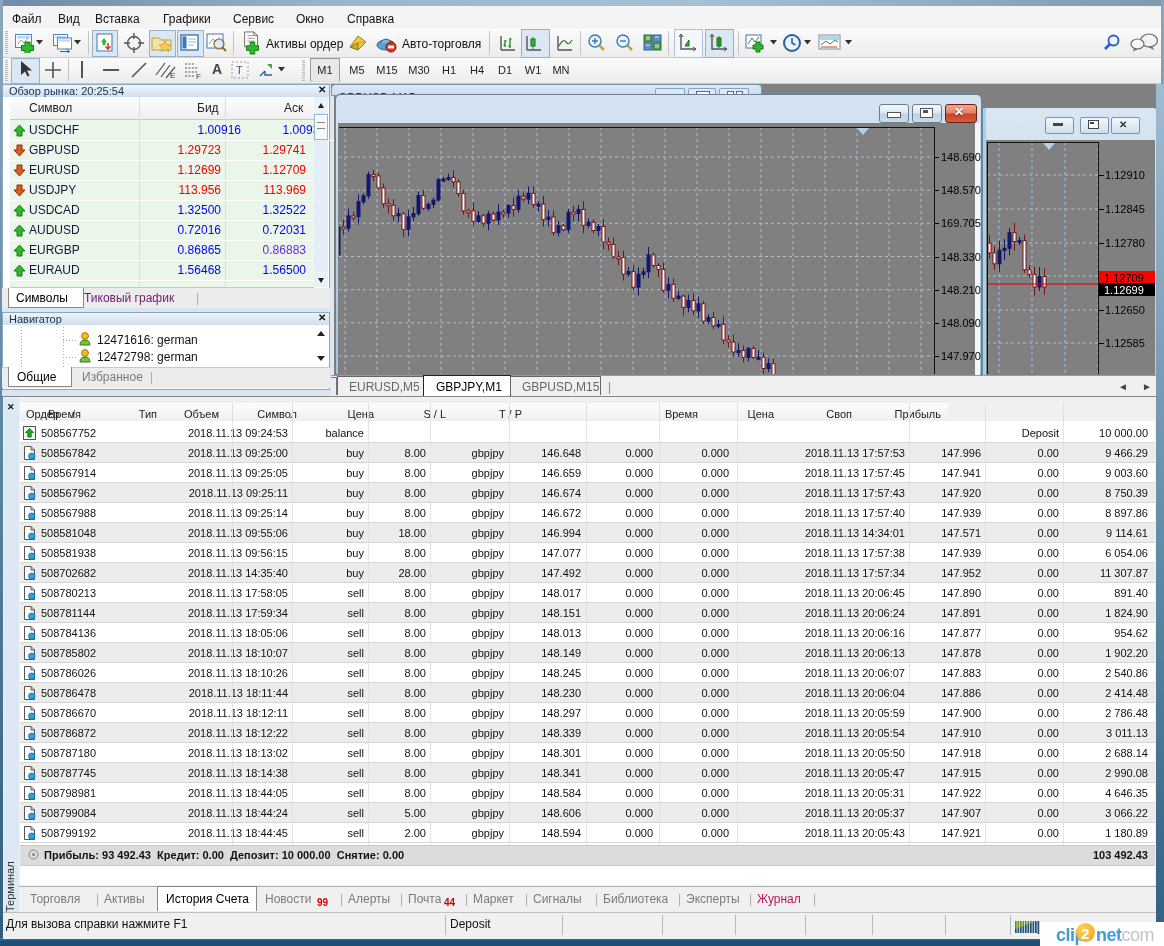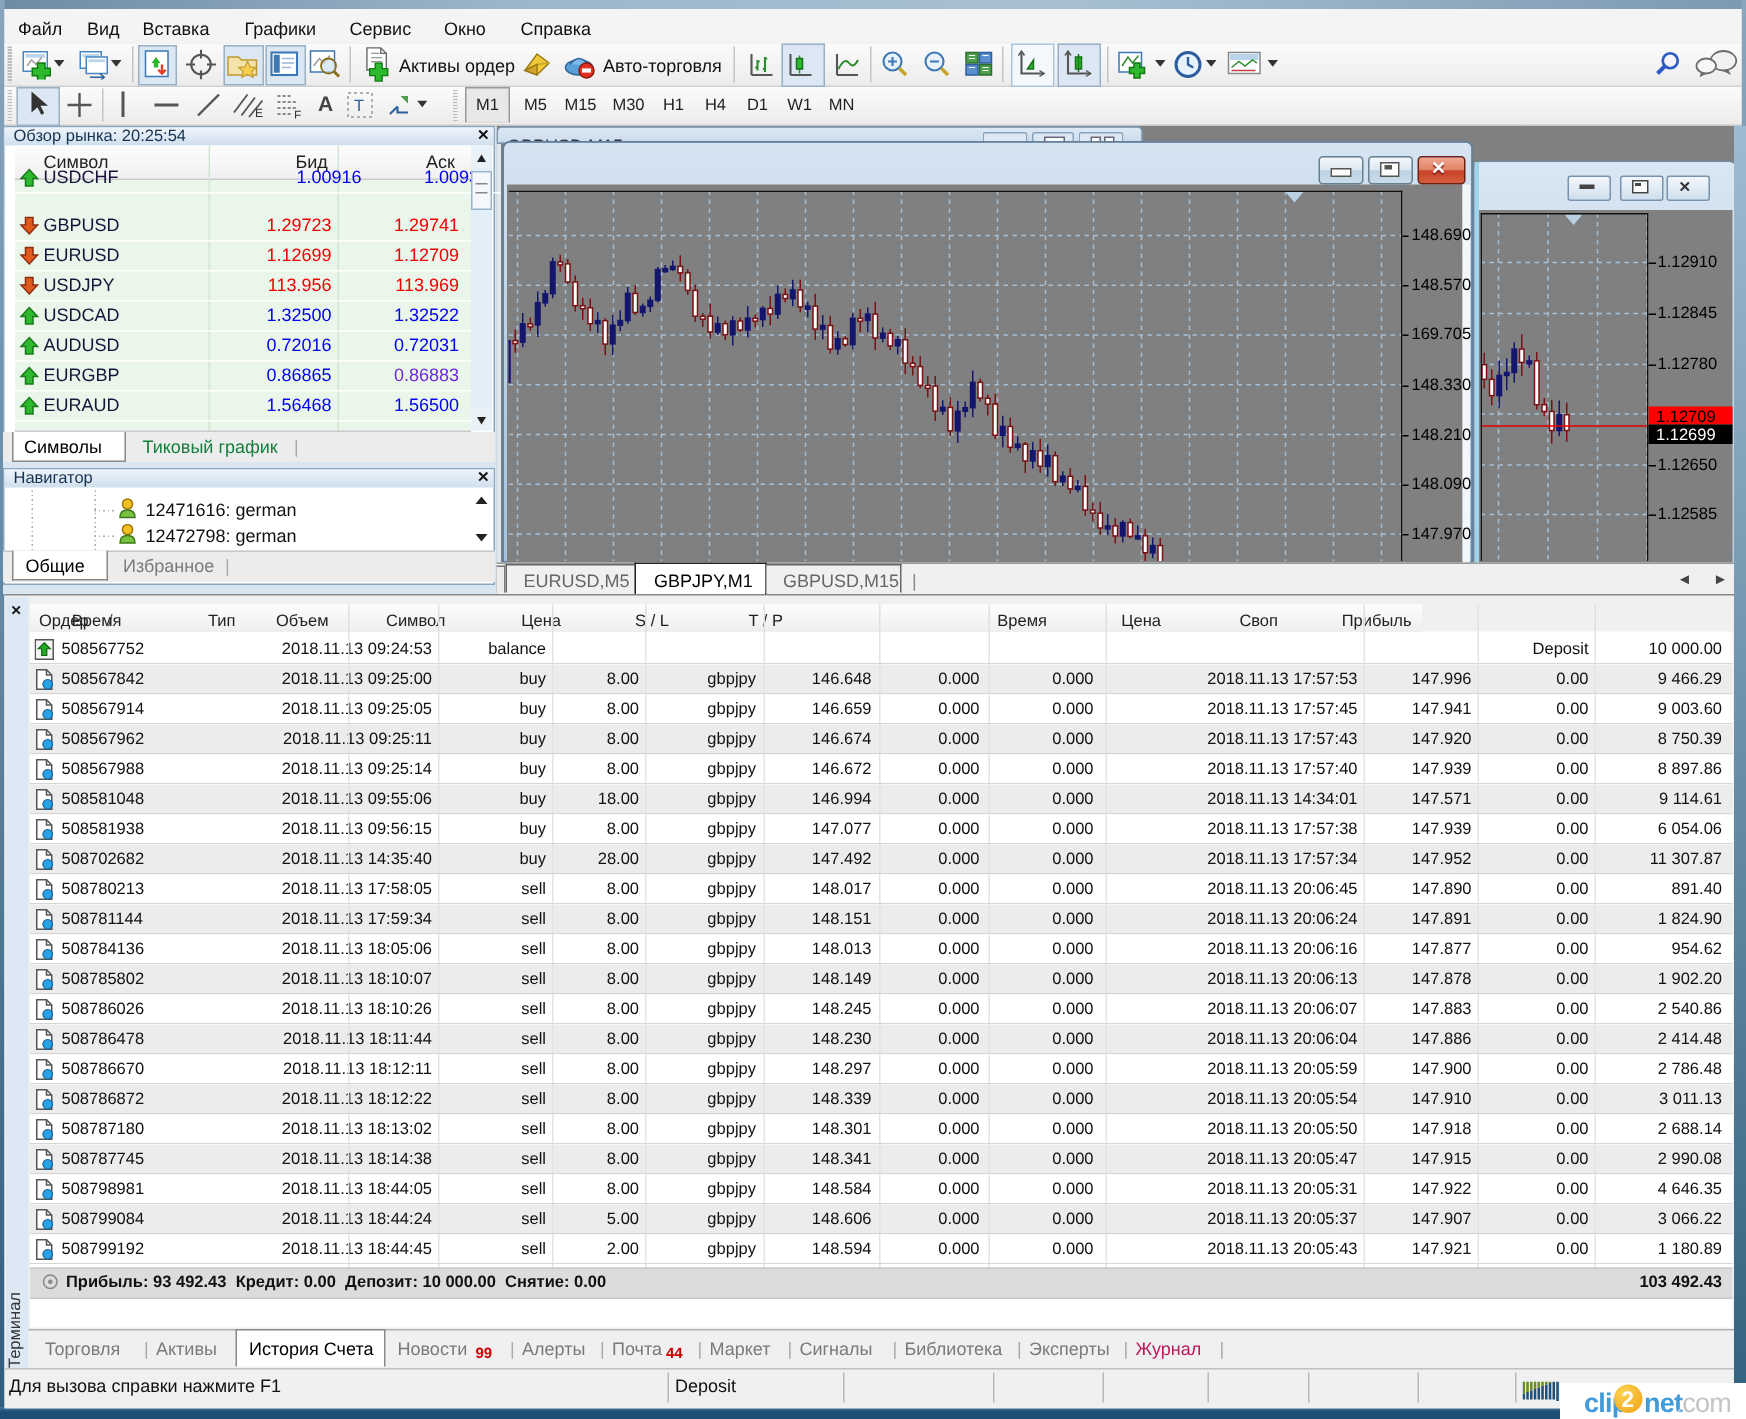--- a/index.html
+++ b/index.html
@@ -1066,21 +1066,21 @@
 <div class="abs" style="left:9px;top:85px;font:11px 'Liberation Sans',sans-serif;color:#16324e">Обзор рынка: 20:25:54</div>
 <div class="abs" style="left:318px;top:84px;font:bold 10px 'Liberation Sans',sans-serif;color:#111">✕</div>
 <div class="abs" style="left:10px;top:97px;width:304px;height:23px;background:linear-gradient(#fdfdfd,#f0f0f0);border-bottom:1px solid #c8c8c8;box-sizing:border-box"></div>
 <div class="abs" style="left:29px;top:101px;font:12px 'Liberation Sans',sans-serif;color:#222">Символ</div>
 <div class="abs" style="left:197px;top:101px;font:12px 'Liberation Sans',sans-serif;color:#222">Бид</div>
 <div class="abs" style="left:284px;top:101px;font:12px 'Liberation Sans',sans-serif;color:#222">Аск</div>
 <div class="abs" style="left:10px;top:120px;width:304px;height:167px;background:#e9f6e9"></div>
 <div class="abs" style="left:139px;top:97px;width:1px;height:190px;background:#d4e4d4"></div>
 <div class="abs" style="left:225px;top:97px;width:1px;height:190px;background:#d4e4d4"></div>
 <div style="position:absolute;left:0;top:0;font:12px 'Liberation Sans',sans-serif">
-    <div style="position:absolute;left:10px;top:108px;width:324px;height:20px;border-bottom:1px solid #fff">
+    <div style="position:absolute;left:10px;top:120px;width:324px;height:20px;border-bottom:1px solid #fff">
       <svg width="13" height="13" style="position:absolute;left:3px;top:4px" viewBox="0 0 13 13">
         <path d="M6.5 1 L12 7 L9 7 L9 12 L4 12 L4 7 L1 7 Z" fill="#2db82d" stroke="#1a7a1a" stroke-width="1"></path>
       </svg>
 <span style="position:absolute;left:19px;top:3px;color:#16163c">USDCHF</span>
 <span style="position:absolute;right:93px;top:3px;color:#0202ee">1.00916</span>
 <span style="position:absolute;right:8px;top:3px;color:#0202ee">1.00936</span>
     </div>
     <div style="position:absolute;left:10px;top:140px;width:304px;height:20px;border-bottom:1px solid #fff">
       <svg width="13" height="13" style="position:absolute;left:3px;top:4px" viewBox="0 0 13 13">
         <path d="M6.5 12 L12 6 L9 6 L9 1 L4 1 L4 6 L1 6 Z" fill="#e05a1e" stroke="#8c2f10" stroke-width="1"></path>
@@ -1142,21 +1142,21 @@
 <div class="abs" style="left:314px;top:97px;width:14px;height:15px;background:#e9f1f9"></div>
 <div class="abs" style="left:318px;top:103px;width:0;height:0;border-left:3.5px solid transparent;border-right:3.5px solid transparent;border-bottom:5px solid #222"></div>
 <div class="abs" style="left:314px;top:114px;width:14px;height:26px;background:#f4f8fc;border:1px solid #9ab4cc;box-sizing:border-box"></div>
 <div class="abs" style="left:317px;top:122px;width:8px;height:5px;border-top:1px solid #888;border-bottom:1px solid #888"></div>
 <div class="abs" style="left:314px;top:272px;width:14px;height:15px;background:#e9f1f9"></div>
 <div class="abs" style="left:318px;top:278px;width:0;height:0;border-left:3.5px solid transparent;border-right:3.5px solid transparent;border-top:5px solid #222"></div>
 <div class="abs" style="left:10px;top:287px;width:304px;height:1px;background:#c8c8c8"></div>
 <div class="abs" style="left:2px;top:288px;width:328px;height:20px;background:#ececec"></div>
 <div class="abs" style="left:8px;top:288px;width:76px;height:20px;background:#fff;border:1px solid #888;border-top:none;box-sizing:border-box"></div>
 <div class="abs" style="left:16px;top:291px;font:12px 'Liberation Sans',sans-serif;color:#000">Символы</div>
-<div class="abs" style="left:95px;top:291px;font:12px 'Liberation Sans',sans-serif;color:#15803d">Тиковый график</div>
+<div class="abs" style="left:84px;top:291px;font:12px 'Liberation Sans',sans-serif;color:#701a75">Тиковый график</div>
 <div class="abs" style="left:196px;top:291px;font:12px 'Liberation Sans',sans-serif;color:#aaa">|</div>
 
 <div class="abs" style="left:2px;top:312px;width:328px;height:78px;background:#fff;border:1px solid #8ca8c0;box-sizing:border-box"></div>
 <div class="abs" style="left:3px;top:313px;width:326px;height:12px;background:linear-gradient(#eef4fa,#cfdfee)"></div>
 <div class="abs" style="left:9px;top:313px;font:11px 'Liberation Sans',sans-serif;color:#16324e">Навигатор</div>
 <div class="abs" style="left:318px;top:312px;font:bold 10px 'Liberation Sans',sans-serif;color:#111">✕</div>
 <div class="abs" style="left:21px;top:327px;width:1px;height:40px;background:repeating-linear-gradient(#aaa 0,#aaa 1px,#fff 1px,#fff 3px)"></div>
 <div class="abs" style="left:63px;top:327px;width:1px;height:40px;background:repeating-linear-gradient(#aaa 0,#aaa 1px,#fff 1px,#fff 3px)"></div>
 <div class="abs" style="left:63px;top:340px;width:14px;height:1px;background:repeating-linear-gradient(90deg,#aaa 0,#aaa 1px,#fff 1px,#fff 3px)"></div>
 <div class="abs" style="left:63px;top:357px;width:14px;height:1px;background:repeating-linear-gradient(90deg,#aaa 0,#aaa 1px,#fff 1px,#fff 3px)"></div>

